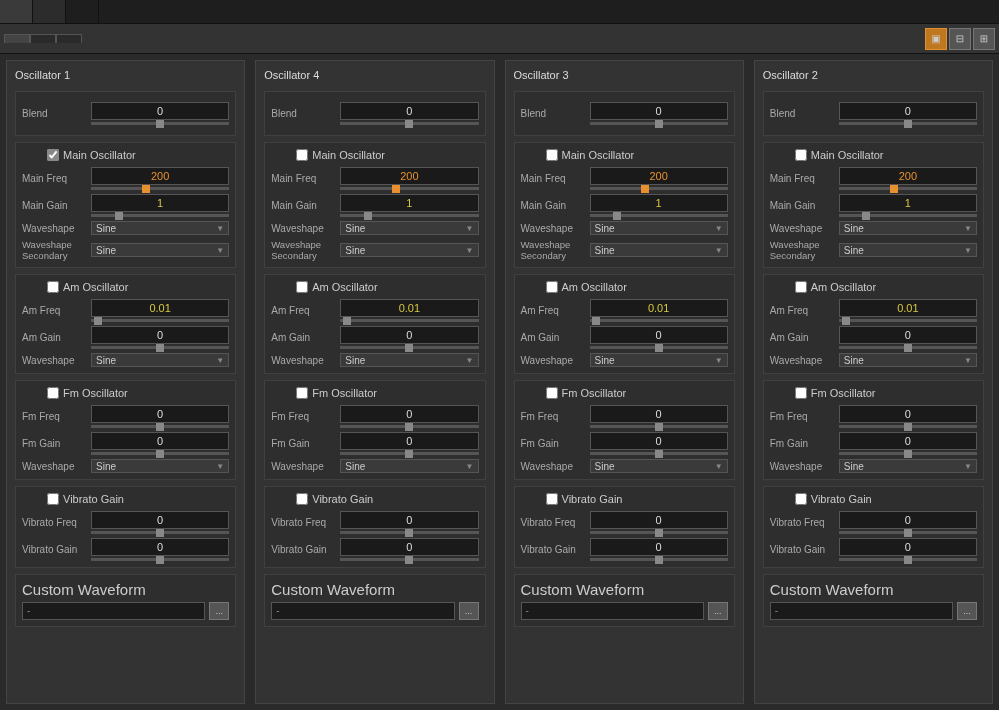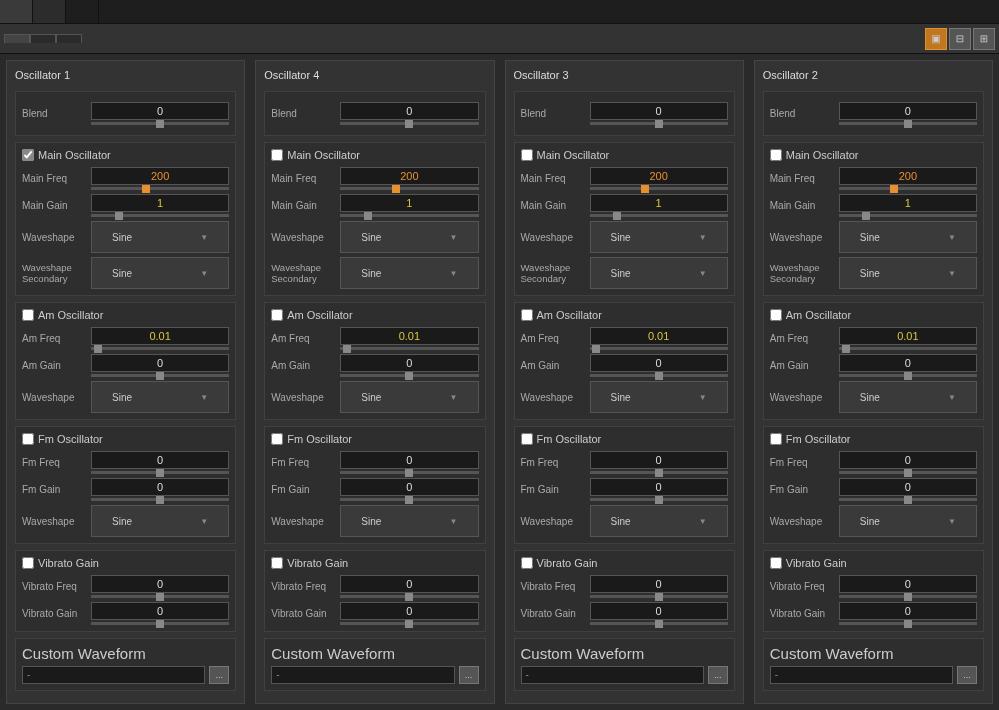--- a/index.html
+++ b/index.html
@@ -118,20 +118,21 @@
       padding: 6px;
       display: flex;
       flex-direction: column;
       gap: 4px;
     }
 
     .section-header {
       display: flex;
       gap: 4px;
       margin-bottom: 2px;
+      margin-left: 25px;
     }
 
     .section-title {
       font-size: 11px;
       color: #ccc;
     }
 
     .checkbox {
       width: 12px;
       height: 12px;
@@ -212,25 +213,25 @@
       font-size: 10px;
       min-width: 65px;
     }
 
     .select-box {
       flex: 1;
       background: #3a3a3a;
       border: 1px solid #555;
       color: #ccc;
       font-size: 10px;
-      height: 32px;
+      height: 14px;
       display: flex;
       align-items: center;
       justify-content: space-between;
-      padding: 0 20px;
+      padding: 0 4px;
       cursor: pointer;
     }
 
     .select-arrow {
       color: #888;
       font-size: 8px;
     }
 
     .custom-waveform {
       background: #2e2e2e;

